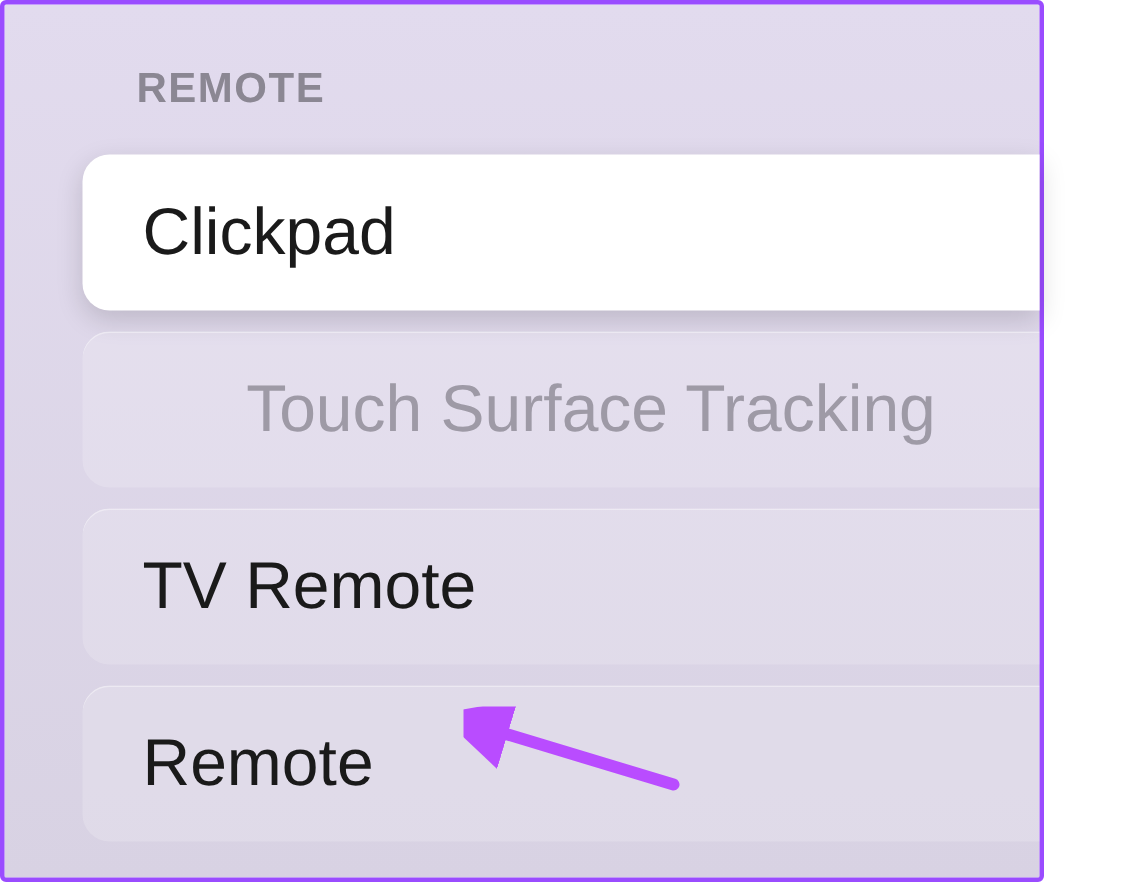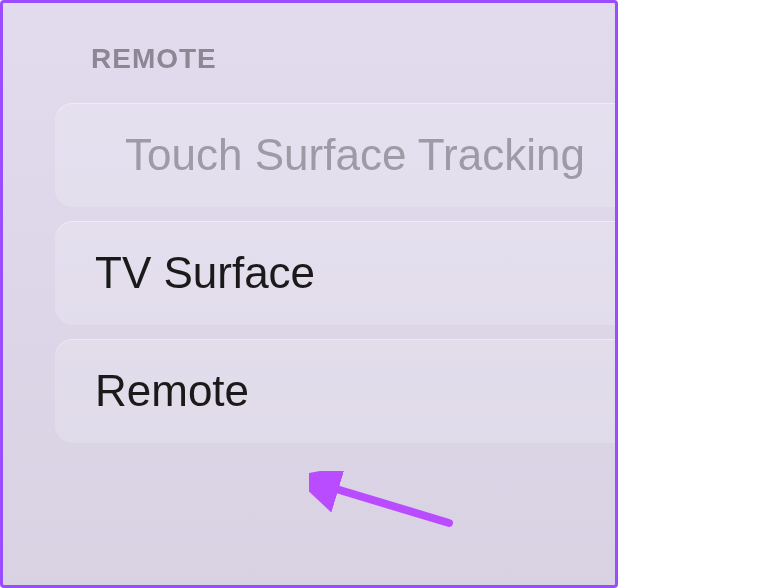--- a/index.html
+++ b/index.html
@@ -5,21 +5,21 @@
   html, body {
     margin: 0;
     padding: 0;
     width: 762px;
     height: 588px;
     overflow: hidden;
     font-family: -apple-system, "Helvetica Neue", Helvetica, Arial, sans-serif;
   }
   .viewport {
     position: relative;
-    width: 618px;
+    width: 696px;
     height: 588px;
     background: linear-gradient(180deg, #e2dbee 0%, #d8d2e3 100%);
     box-sizing: border-box;
     border: 3px solid #9a4cff;
     border-radius: 4px;
   }
   .section-header {
     position: absolute;
     left: 88px;
     top: 40px;
@@ -70,27 +70,30 @@
 </style>
 </head>
 <body>
 
 <div class="viewport">
 
   <div class="section-header">REMOTE</div>
 
   <div class="list">
 
+    <div class="row selected">
+      <span>Clickpad</span>
+    </div>
 
     <div class="row disabled">
       <span>Touch Surface Tracking</span>
     </div>
 
     <div class="row">
-      <span>TV Surface</span>
+      <span>TV Remote</span>
     </div>
 
     <div class="row">
       <span>Remote</span>
     </div>
 
   </div>
 
   <svg class="arrow" viewBox="0 0 150 60">
     <defs>

